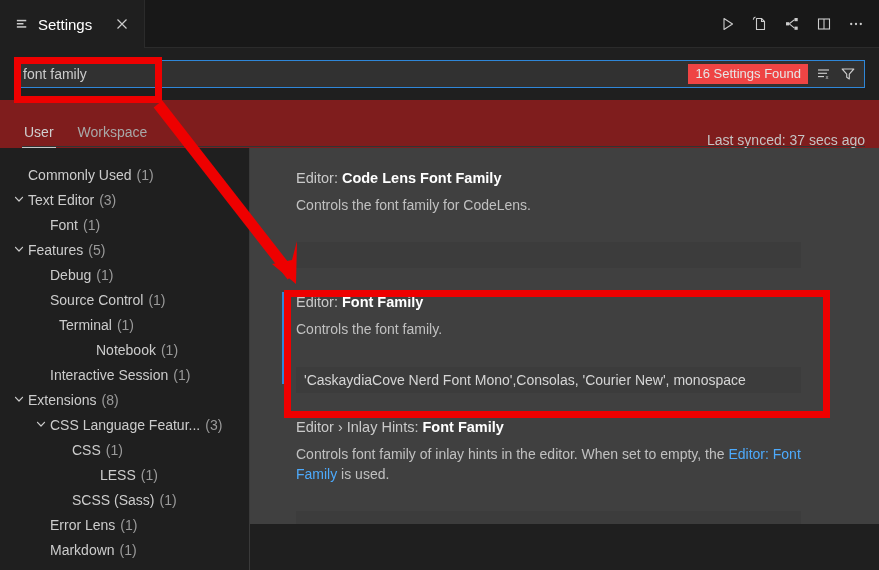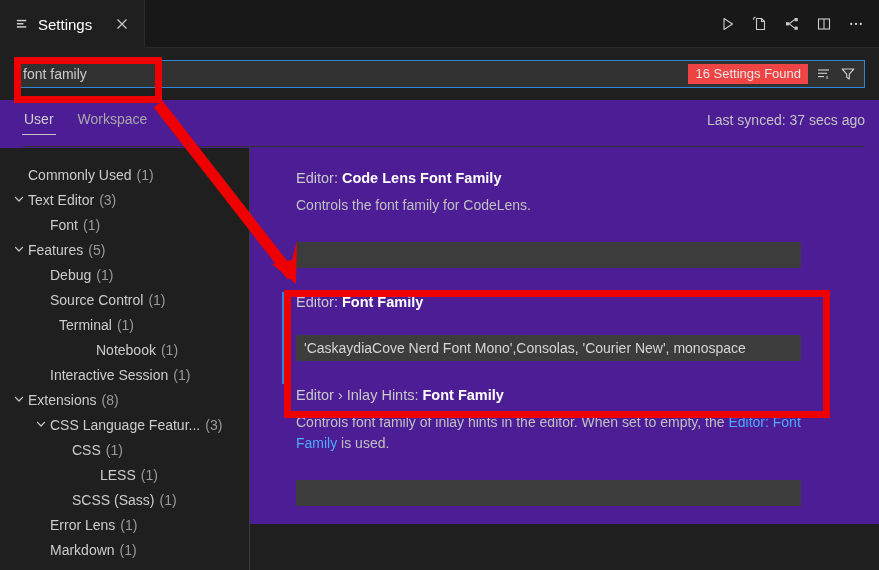--- a/index.html
+++ b/index.html
@@ -122,23 +122,23 @@
     color: #cccccc;
     cursor: pointer;
     border-radius: 3px;
   }
 
   
   .scoperow {
     position: absolute;
     left: 0; top: 100px;
     width: 879px; height: 48px;
-    background: #4c1d95;
-    display: flex;
-    align-items: flex-start;
+    background: #7f1d1d;
+    display: flex;
+    align-items: flex-end;
     padding: 0 14px;
   }
   .scope-tabs {
     display: flex;
     align-items: center;
     gap: 4px;
     padding-top: 8px;
   }
   .scope-tab {
     position: relative;
@@ -206,21 +206,21 @@
     justify-content: center;
     color: #cccccc;
   }
   .toc-label { color: #cccccc; }
   .toc-count { color: #9a9a9a; margin-left: 5px; }
 
   
   .settings {
     flex: 1;
     height: 376px;
-    background: #4c1d95;
+    background: #404040;
     padding: 22px 40px 17px 46px;
     overflow: hidden;
     position: relative;
   }
   .setting {
     position: relative;
     margin-bottom: 26px;
   }
   .setting.modified::before {
     content: "";
@@ -461,21 +461,21 @@
         </div>
         <div class="toc-item" style="padding-left: 32px;">
           <span class="chev"></span>
           <span class="toc-label">Markdown</span>
           <span class="toc-count">(1)</span>
         </div>
       </div>
 
     <div class="settings" id="settings-list">
         <div class="setting"><div class="setting-title"><span class="title-prefix">Editor: </span><span class="title-main">Code Lens Font Family</span></div><div class="setting-desc">Controls the font family for CodeLens.</div><input class="setting-input" type="text" style=""></div>
-        <div class="setting modified"><div class="setting-title"><span class="title-prefix">Editor: </span><span class="title-main">Font Family</span></div><input class="setting-input" type="text" value="'CaskaydiaCove Nerd Font Mono',Consolas, 'Courier New', monospace" style=""></div>
+        <div class="setting modified"><div class="setting-title"><span class="title-prefix">Editor: </span><span class="title-main">Font Family</span></div><div class="setting-desc">Controls the font family.</div><input class="setting-input" type="text" value="'CaskaydiaCove Nerd Font Mono',Consolas, 'Courier New', monospace" style=""></div>
         <div class="setting"><div class="setting-title"><span class="title-prefix">Editor › Inlay Hints: </span><span class="title-main">Font Family</span></div><div class="setting-desc"><span>Controls font family of inlay hints in the editor. When set to empty, the </span><span class="desc-link">Editor: Font Family</span><span> is used.</span></div><input class="setting-input" type="text" style=""></div>
       </div>
 
   </div>
 
   <div class="anno" id="anno-search"></div>
   <div class="anno" id="anno-setting"></div>
   <svg class="anno-arrow">
     <path d="M158 104 L292 276" stroke="#ee0000" stroke-width="11" fill="none" stroke-linecap="butt"></path>
     <path d="M296 284 L272 264 L292 260 L297 241 Z" fill="#ee0000"></path>

